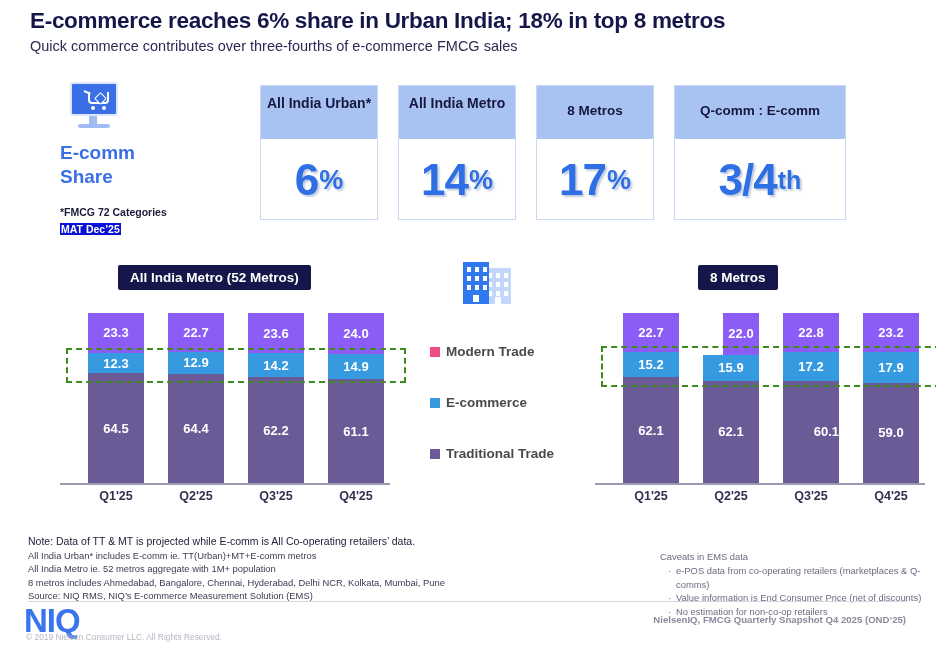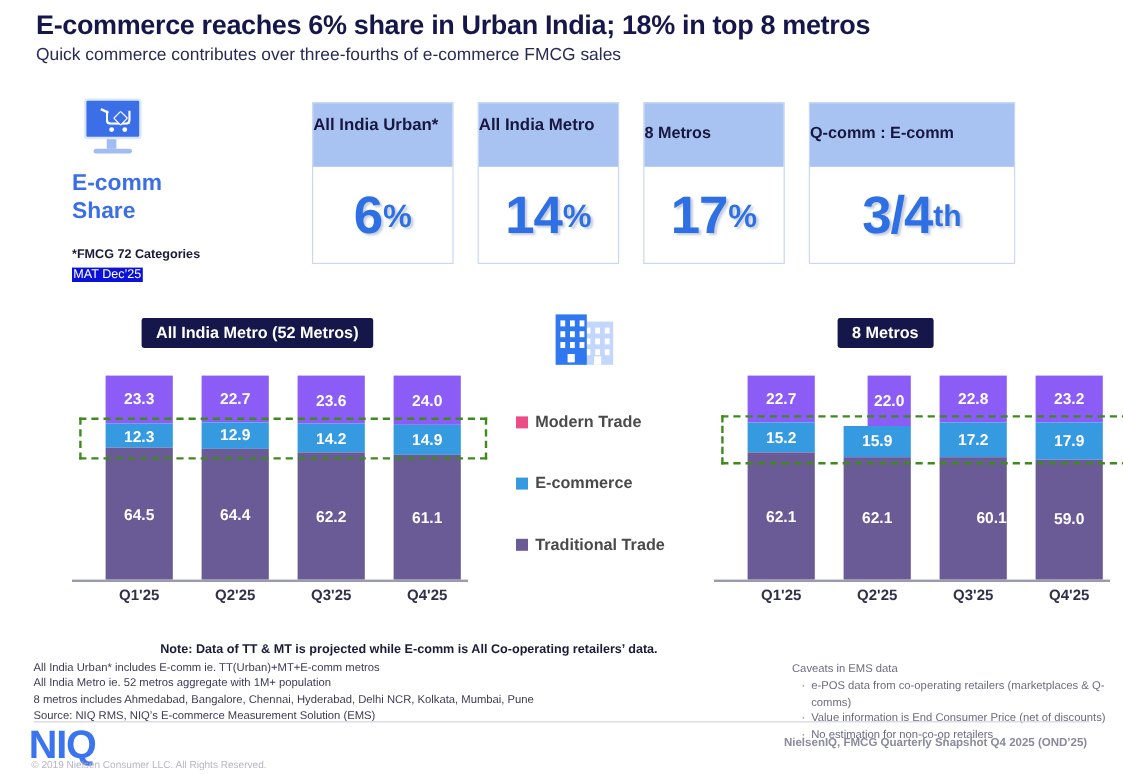--- a/index.html
+++ b/index.html
@@ -45,31 +45,31 @@
     transform:rotate(25deg);transform-origin:left center;
   }
   .cart-w1,.cart-w2{position:absolute;top:14px;width:4px;height:4px;border-radius:50%;background:#ffffff;}
   .cart-w1{left:7px;} .cart-w2{left:18px;}
   .cart-tag{position:absolute;left:12px;top:2px;width:7px;height:7px;background:#3b6fe8;border:1.6px solid #ffffff;border-radius:1px;transform:rotate(45deg);}
   .ecomm-label{
     margin-top:9px;font-size:19px;font-weight:bold;color:#3b6fe8;line-height:1.28;
   }
   .fmcg-note{margin-top:16px;font-size:10.5px;font-weight:bold;color:#1b1b38;line-height:1.25;}
   .mat-hl{
-    display:inline-block;background:#0a12d8;color:#ffffff;font-size:10.5px;font-weight:normal;
+    display:inline-block;background:#0a12d8;color:#ffffff;font-size:10.5px;font-weight:bold;
     padding:0 1px;margin-top:1px;
   }
   .kpi-card{
     position:absolute;top:5px;width:118px;height:135px;
     background:#ffffff;border:1px solid #c8d8f5;box-sizing:border-box;
   }
   .kpi-card.wide{width:172px;}
   .kpi-head{
     background:#a8c2f2;color:#17173f;font-size:14px;font-weight:bold;
-    text-align:left;line-height:1.25;padding:9px 0 9px;height:53px;box-sizing:border-box;
+    text-align:center;line-height:1.25;padding:9px 0 9px;height:53px;box-sizing:border-box;
   }
   .kpi-head.one-line{padding-top:17px;font-size:13.5px;}
   .kpi-val{
     height:82px;display:flex;align-items:center;justify-content:center;
     color:#2f6fe4;font-weight:bold;line-height:1;
     text-shadow:2px 2px 2px rgba(120,140,180,.45);
   }
   .kpi-num{font-size:44px;letter-spacing:-1px;}
   .kpi-pct{font-size:27px;margin-left:1px;}
   .kpi-sup{font-size:25px;vertical-align:super;margin-left:1px;}
@@ -112,21 +112,21 @@
   .bldg{position:relative;width:48px;height:42px;margin:0 auto 0 33px;}
   .bldg-b{position:absolute;left:22px;top:6px;width:26px;height:36px;background:#c3d6fb;}
   .bldg-a{position:absolute;left:0;top:0;width:26px;height:42px;background:#2f78ef;}
   .win{position:absolute;width:4px;height:5px;background:#ffffff;}
   .legend-items{margin-top:40px;}
   .leg-row{display:flex;align-items:center;margin-bottom:36px;}
   .leg-sw{width:10px;height:10px;margin-right:6px;flex:none;}
   .leg-txt{font-size:13.5px;font-weight:bold;color:#4a4a4a;white-space:nowrap;}
   
   .notes{position:absolute;left:28px;top:535px;width:520px;}
-  .note-bold{font-size:10.5px;font-weight:bold;color:#1b1b38;margin-bottom:2px;text-align:right;}
+  .note-bold{font-size:10.5px;font-weight:normal;color:#1b1b38;margin-bottom:2px;}
   .note-line{font-size:9.4px;color:#3b3b52;line-height:1.42;}
   .caveats{position:absolute;left:660px;top:551px;width:270px;}
   .cav-head{font-size:9.4px;color:#6b6b80;margin-bottom:2px;}
   .cav-row{display:flex;font-size:9.4px;color:#6b6b80;line-height:1.45;}
   .cav-bullet{width:16px;flex:none;text-align:left;padding-left:8px;box-sizing:border-box;}
   .rule{position:absolute;left:28px;top:601px;width:880px;height:1px;background:#d5d5de;}
   
   .niq-logo{
     position:absolute;left:24px;top:604px;font-size:33px;font-weight:bold;
     color:#3b74ef;letter-spacing:-1px;line-height:1;

